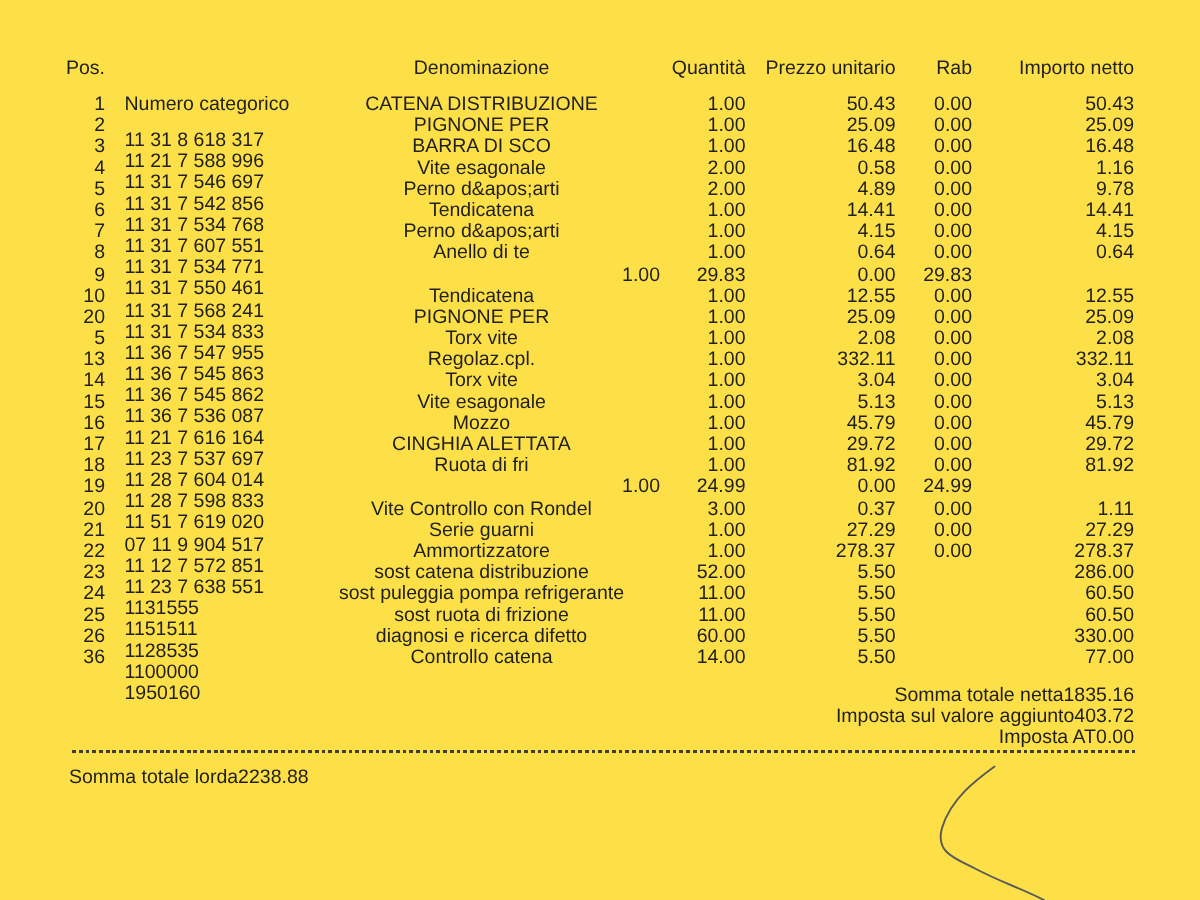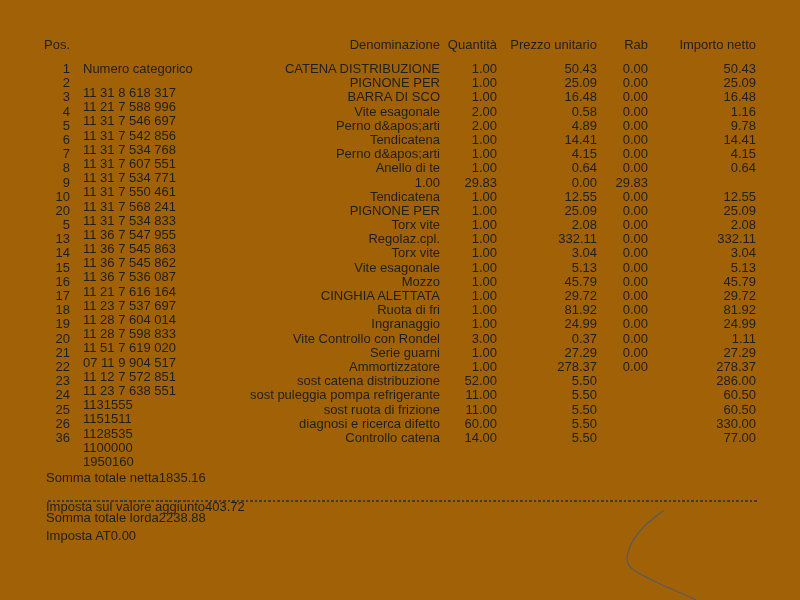--- a/index.html
+++ b/index.html
@@ -1,20 +1,20 @@
 <!DOCTYPE html>
 <html><head>
 <meta charset="utf-8">
 <style>
   html, body { margin: 0; padding: 0; background: #ffffff; }
   .page {
     position: relative;
     width: 800px;
     height: 600px;
-    background: #a16207;
+    background: #fde047;
     overflow: hidden;
     font-family: "Liberation Sans", sans-serif;
     color: #1f1f1f;
     font-size: 13px;
   }
   .table {
     position: absolute;
     left: 44px;
     top: 38px;
     width: 712px;
@@ -23,36 +23,35 @@
     display: grid;
     grid-template-columns: 26px 130px 240px 57px 100px 51px 108px;
     height: 14.2px;
     line-height: 14.2px;
     white-space: nowrap;
   }
   .row.thead { height: 14px; line-height: 14px; margin-bottom: 10px; }
   .c { box-sizing: border-box; overflow: visible; }
   .c.pos { text-align: right; }
   .c.num { text-align: left; padding-left: 13px; margin-top: 24px; }
-  .c.den { text-align: right; padding-left: 2px; }
+  .c.den { text-align: center; padding-left: 2px; }
   .c.qta, .c.prz, .c.rab, .c.imp { text-align: right; }
   .thead .c.pos { text-align: left; }
   .totals {
     position: absolute;
     left: 46px;
     top: 456px;
     width: 710px;
   }
   .trow {
     display: flex;
-    justify-content: flex-start;
+    justify-content: flex-end;
     height: 14px;
     line-height: 14px;
     white-space: nowrap;
-    margin-top: 15px;
   }
   .dashline {
     position: absolute;
     left: 48px;
     top: 500px;
     width: 709px;
     height: 2px;
     background: repeating-linear-gradient(90deg, #3d3d3d 0 2.5px, transparent 2.5px 4.5px);
   }
   .grand {
@@ -246,21 +245,20 @@
       <div class="c num">11 28 7 598 833</div>
       <div class="c den">Ruota di fri</div>
       <div class="c qta">1.00</div>
       <div class="c prz">81.92</div>
       <div class="c rab">0.00</div>
       <div class="c imp">81.92</div>
     </div>
         <div class="row">
       <div class="c pos">19</div>
       <div class="c num">11 51 7 619 020</div>
-      <div class="c den">Ingranaggio</div>
       <div class="c qta">1.00</div>
       <div class="c prz">24.99</div>
       <div class="c rab">0.00</div>
       <div class="c imp">24.99</div>
     </div>
         <div class="row">
       <div class="c pos">20</div>
       <div class="c num">07 11 9 904 517</div>
       <div class="c den">Vite Controllo con Rondel</div>
       <div class="c qta">3.00</div>

